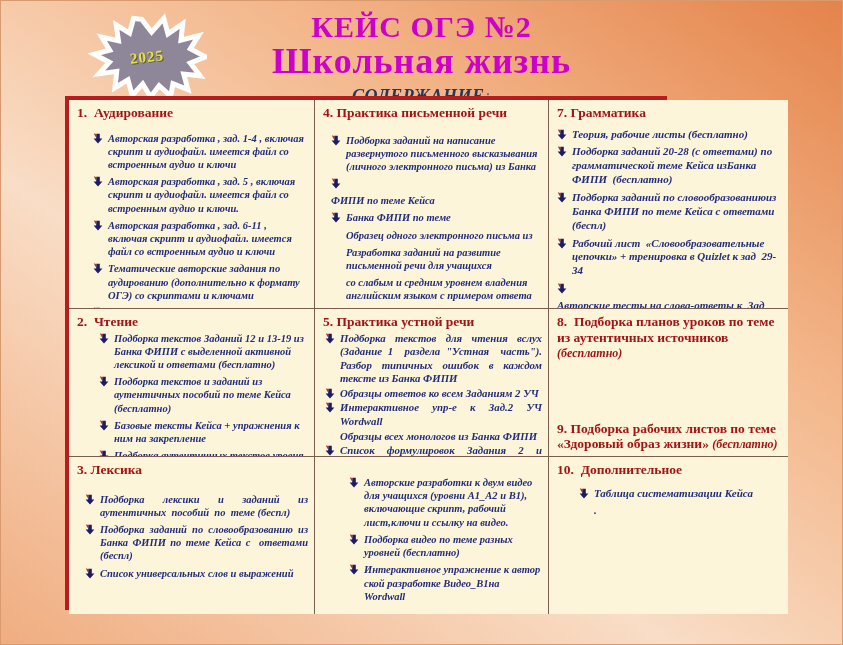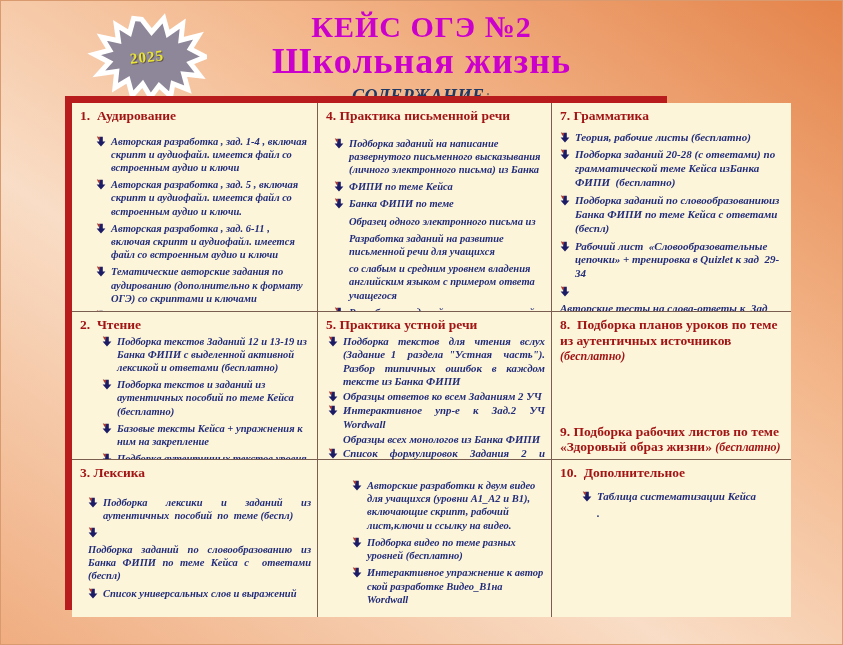--- a/index.html
+++ b/index.html
@@ -26,21 +26,21 @@
     position:absolute;left:0;top:36px;width:100%;text-align:center;
     font-size:15px;font-weight:bold;letter-spacing:1px;
     transform:rotate(-6deg);
     text-shadow:1px 1px 0 rgba(60,40,20,.55);
   }
 
   
   .toc{
     position:absolute;left:64px;top:95px;width:602px;height:514px;
     display:grid;grid-template-columns:246px 234px 239px;grid-template-rows:209px 148px 157px;
-    border:7px solid #b91c1c;box-sizing:border-box;
+    border:4px solid #b91c1c;box-sizing:border-box;
     background:#f97316;
   }
   .cell{
     border-right:1px solid #7a5f50;border-bottom:1px solid #7a5f50;
     box-sizing:border-box;padding:5px 6px 4px 8px;overflow:hidden;
     background:#fcf5da;
   }
   .cell.last-col{border-right:none;}
   .cell.last-row{border-bottom:none;}
   .cell.split{display:flex;flex-direction:column;justify-content:space-between;}
@@ -116,21 +116,21 @@
               </svg></span><span class="item-text">Подборка заданий из Банка ФИПИ  со скриптами и ответами (бесплатно)Подборка</span></div>
         </div>
     </div>
     <div class="cell cell-4">
       <div class="sec-title" style="color: rgb(163, 21, 21);">4. Практика письменной речи</div>
       <div class="items">
           <div class="item" style="color: rgb(35, 45, 122);"><span class="bullet"><svg width="10" height="11" viewBox="0 0 10 11">
                 <path d="M3.2 0.8 h3.6 v4.6 h2.6 L5 10.4 0.6 5.4 h2.6 z" fill="#1b1b66"></path>
                 <path d="M0.9 0.2 l3.6 1.4 -2.1 2.3 z" fill="#b03a2e"></path>
               </svg></span><span class="item-text">Подборка заданий на написание развернутого письменного высказывания (личного электронного письма) из Банка</span></div>
-          <div class="item" style="color: rgb(35, 45, 122);"><span class="bullet"><svg width="10" height="11" viewBox="0 0 10 11">
+          <div class="item" style="color: rgb(35, 45, 122); flex-direction: column;"><span class="bullet"><svg width="10" height="11" viewBox="0 0 10 11">
                 <path d="M3.2 0.8 h3.6 v4.6 h2.6 L5 10.4 0.6 5.4 h2.6 z" fill="#1b1b66"></path>
                 <path d="M0.9 0.2 l3.6 1.4 -2.1 2.3 z" fill="#b03a2e"></path>
               </svg></span><span class="item-text">ФИПИ по теме Кейса</span></div>
           <div class="item" style="color: rgb(35, 45, 122);"><span class="bullet"><svg width="10" height="11" viewBox="0 0 10 11">
                 <path d="M3.2 0.8 h3.6 v4.6 h2.6 L5 10.4 0.6 5.4 h2.6 z" fill="#1b1b66"></path>
                 <path d="M0.9 0.2 l3.6 1.4 -2.1 2.3 z" fill="#b03a2e"></path>
               </svg></span><span class="item-text">Банка ФИПИ по теме</span></div>
           <div class="item no-bullet" style="color: rgb(35, 45, 122);"><span class="item-text">Образец одного электронного письма из</span></div>
           <div class="item no-bullet" style="color: rgb(35, 45, 122);"><span class="item-text">Разработка заданий на развитие письменной речи для учащихся</span></div>
           <div class="item no-bullet" style="color: rgb(35, 45, 122);"><span class="item-text">со слабым и средним уровнем владения английским языком с примером ответа учащегося</span></div>
@@ -215,21 +215,21 @@
       <div class="sec-title" style="color: rgb(163, 21, 21);"><span>9. Подборка рабочих листов по теме «Здоровый образ жизни»</span> <span class="free">(бесплатно)</span></div>
     </div>
 
     <div class="cell cell-3 last-row justify">
       <div class="sec-title" style="color: rgb(163, 21, 21);">3. Лексика</div>
       <div class="items">
           <div class="item" style="color: rgb(35, 45, 122);"><span class="bullet"><svg width="10" height="11" viewBox="0 0 10 11">
                 <path d="M3.2 0.8 h3.6 v4.6 h2.6 L5 10.4 0.6 5.4 h2.6 z" fill="#1b1b66"></path>
                 <path d="M0.9 0.2 l3.6 1.4 -2.1 2.3 z" fill="#b03a2e"></path>
               </svg></span><span class="item-text">Подборка  лексики  и  заданий  из аутентичных  пособий  по  теме (беспл)</span></div>
-          <div class="item" style="color: rgb(35, 45, 122); flex-direction: column;"><span class="bullet"><svg width="10" height="11" viewBox="0 0 10 11">
+          <div class="item" style="color: rgb(35, 45, 122);"><span class="bullet"><svg width="10" height="11" viewBox="0 0 10 11">
                 <path d="M3.2 0.8 h3.6 v4.6 h2.6 L5 10.4 0.6 5.4 h2.6 z" fill="#1b1b66"></path>
                 <path d="M0.9 0.2 l3.6 1.4 -2.1 2.3 z" fill="#b03a2e"></path>
               </svg></span><span class="item-text">Подборка заданий по словообразованию из Банка ФИПИ по теме Кейса с  ответами (беспл)</span></div>
           <div class="item" style="color: rgb(35, 45, 122);"><span class="bullet"><svg width="10" height="11" viewBox="0 0 10 11">
                 <path d="M3.2 0.8 h3.6 v4.6 h2.6 L5 10.4 0.6 5.4 h2.6 z" fill="#1b1b66"></path>
                 <path d="M0.9 0.2 l3.6 1.4 -2.1 2.3 z" fill="#b03a2e"></path>
               </svg></span><span class="item-text">Список универсальных слов и выражений</span></div>
         </div>
     </div>
     <div class="cell cell-6 last-row">

